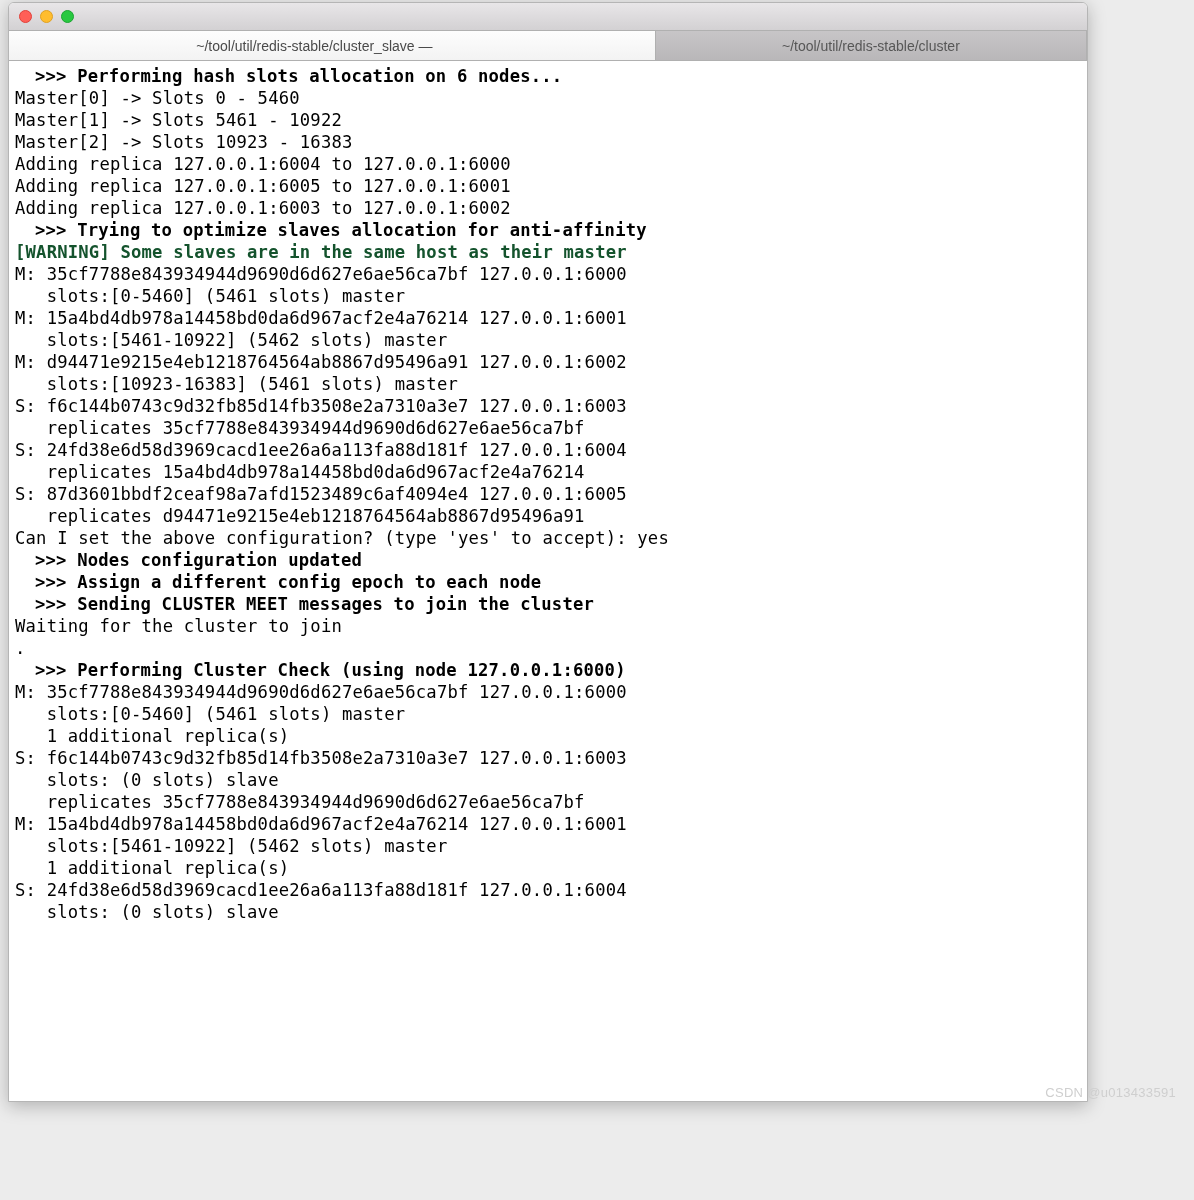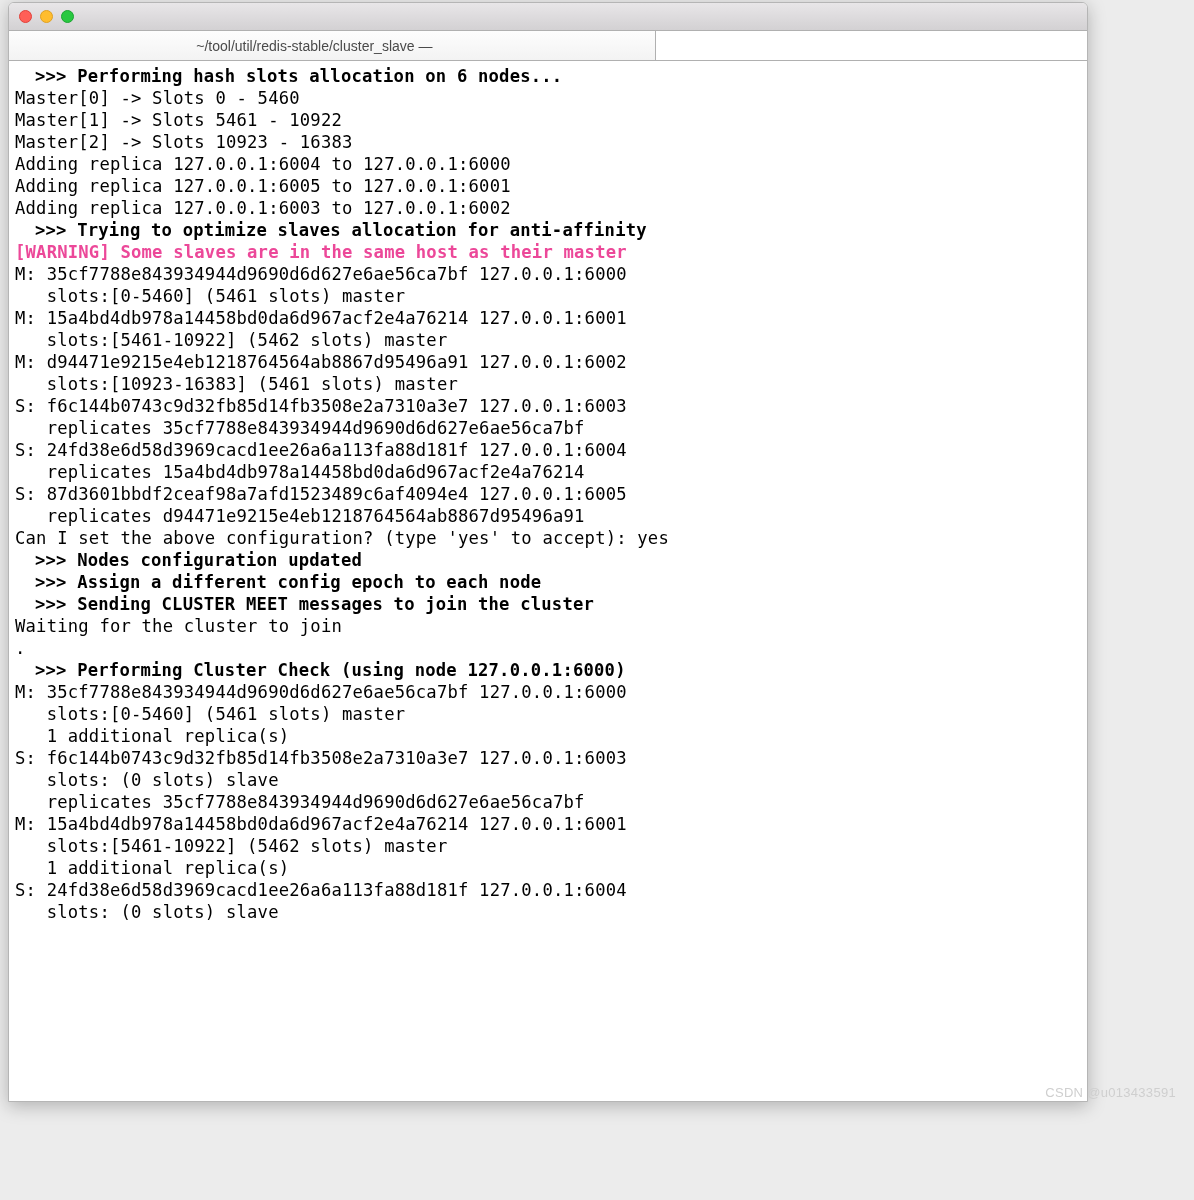--- a/index.html
+++ b/index.html
@@ -68,21 +68,21 @@
     color: #000;
     font-size: 17.2px;
     line-height: 22px;
     padding: 4px 6px 4px 6px;
     white-space: pre;
     overflow: hidden;
     letter-spacing: 0.2px;
   }
   .term .line { display: block; }
   .b  { font-weight: bold; margin-left: 20px; }
-  .wr { color: #ec4899; font-weight: bold; }
+  .wr { color: #14532d; font-weight: bold; }
   .watermark {
     position: absolute;
     right: 18px;
     bottom: 100px;
     font-family: Arial, sans-serif;
     font-size: 13px;
     color: #cfcfcf;
     letter-spacing: 0.3px;
     margin-top: 36px;
   }
@@ -94,17 +94,21 @@
   <div class="titlebar">
     <div class="traffic red"></div>
     <div class="traffic yellow"></div>
     <div class="traffic green"></div>
   </div>
   <div class="tabbar">
     <div class="tab">
       <span class="path-prefix">~/tool/util/redis-stable/cluster_slave — </span>
         <span class="path-suffix">-bash</span>
     </div>
+    <div class="tab inactive">
+      <span class="path-prefix">~/tool/util/redis-stable/cluster</span>
+        <span class="path-suffix"></span>
+    </div>
   </div>
   <div class="term" id="term"><span class="line b">&gt;&gt;&gt; Performing hash slots allocation on 6 nodes...</span><span class="line">Master[0] -&gt; Slots 0 - 5460</span><span class="line">Master[1] -&gt; Slots 5461 - 10922</span><span class="line">Master[2] -&gt; Slots 10923 - 16383</span><span class="line">Adding replica 127.0.0.1:6004 to 127.0.0.1:6000</span><span class="line">Adding replica 127.0.0.1:6005 to 127.0.0.1:6001</span><span class="line">Adding replica 127.0.0.1:6003 to 127.0.0.1:6002</span><span class="line b">&gt;&gt;&gt; Trying to optimize slaves allocation for anti-affinity</span><span class="line wr">[WARNING] Some slaves are in the same host as their master</span><span class="line">M: 35cf7788e843934944d9690d6d627e6ae56ca7bf 127.0.0.1:6000</span><span class="line">   slots:[0-5460] (5461 slots) master</span><span class="line">M: 15a4bd4db978a14458bd0da6d967acf2e4a76214 127.0.0.1:6001</span><span class="line">   slots:[5461-10922] (5462 slots) master</span><span class="line">M: d94471e9215e4eb1218764564ab8867d95496a91 127.0.0.1:6002</span><span class="line">   slots:[10923-16383] (5461 slots) master</span><span class="line">S: f6c144b0743c9d32fb85d14fb3508e2a7310a3e7 127.0.0.1:6003</span><span class="line">   replicates 35cf7788e843934944d9690d6d627e6ae56ca7bf</span><span class="line">S: 24fd38e6d58d3969cacd1ee26a6a113fa88d181f 127.0.0.1:6004</span><span class="line">   replicates 15a4bd4db978a14458bd0da6d967acf2e4a76214</span><span class="line">S: 87d3601bbdf2ceaf98a7afd1523489c6af4094e4 127.0.0.1:6005</span><span class="line">   replicates d94471e9215e4eb1218764564ab8867d95496a91</span><span class="line">Can I set the above configuration? (type 'yes' to accept): yes</span><span class="line b">&gt;&gt;&gt; Nodes configuration updated</span><span class="line b">&gt;&gt;&gt; Assign a different config epoch to each node</span><span class="line b">&gt;&gt;&gt; Sending CLUSTER MEET messages to join the cluster</span><span class="line">Waiting for the cluster to join</span><span class="line">.</span><span class="line b">&gt;&gt;&gt; Performing Cluster Check (using node 127.0.0.1:6000)</span><span class="line">M: 35cf7788e843934944d9690d6d627e6ae56ca7bf 127.0.0.1:6000</span><span class="line">   slots:[0-5460] (5461 slots) master</span><span class="line">   1 additional replica(s)</span><span class="line">S: f6c144b0743c9d32fb85d14fb3508e2a7310a3e7 127.0.0.1:6003</span><span class="line">   slots: (0 slots) slave</span><span class="line">   replicates 35cf7788e843934944d9690d6d627e6ae56ca7bf</span><span class="line">M: 15a4bd4db978a14458bd0da6d967acf2e4a76214 127.0.0.1:6001</span><span class="line">   slots:[5461-10922] (5462 slots) master</span><span class="line">   1 additional replica(s)</span><span class="line">S: 24fd38e6d58d3969cacd1ee26a6a113fa88d181f 127.0.0.1:6004</span><span class="line">   slots: (0 slots) slave</span></div>
 </div>
 
 <div class="watermark">CSDN @u013433591</div>
 
 </body></html>

